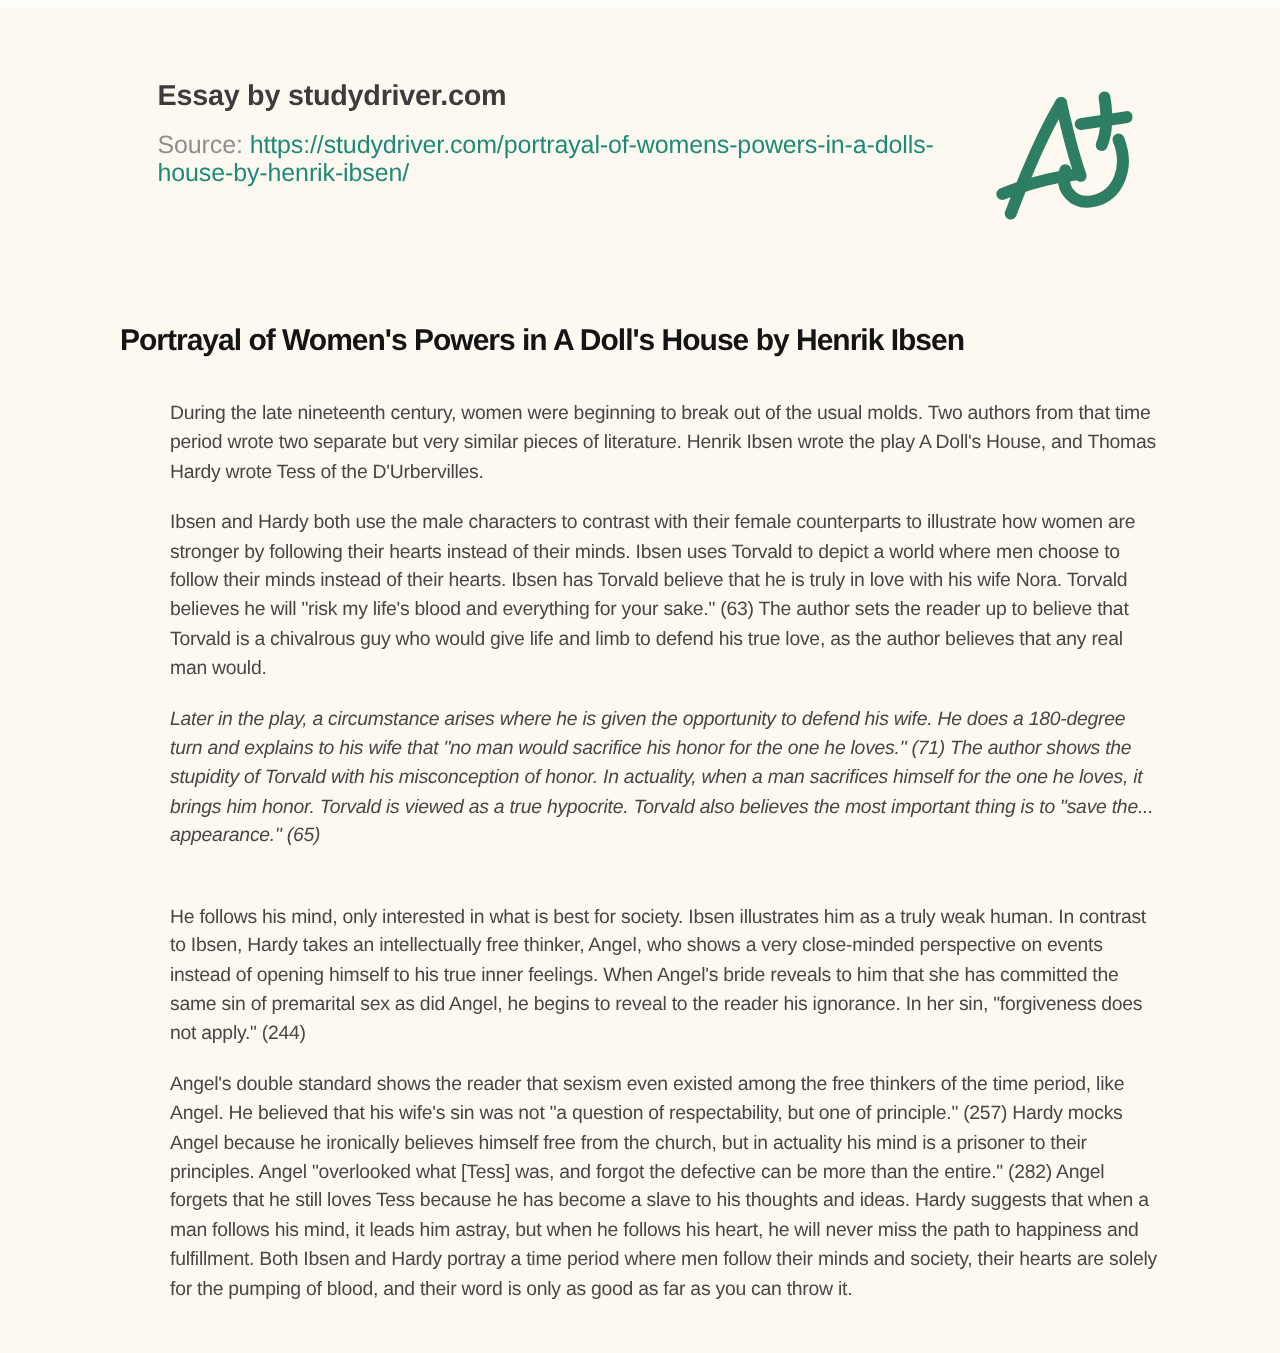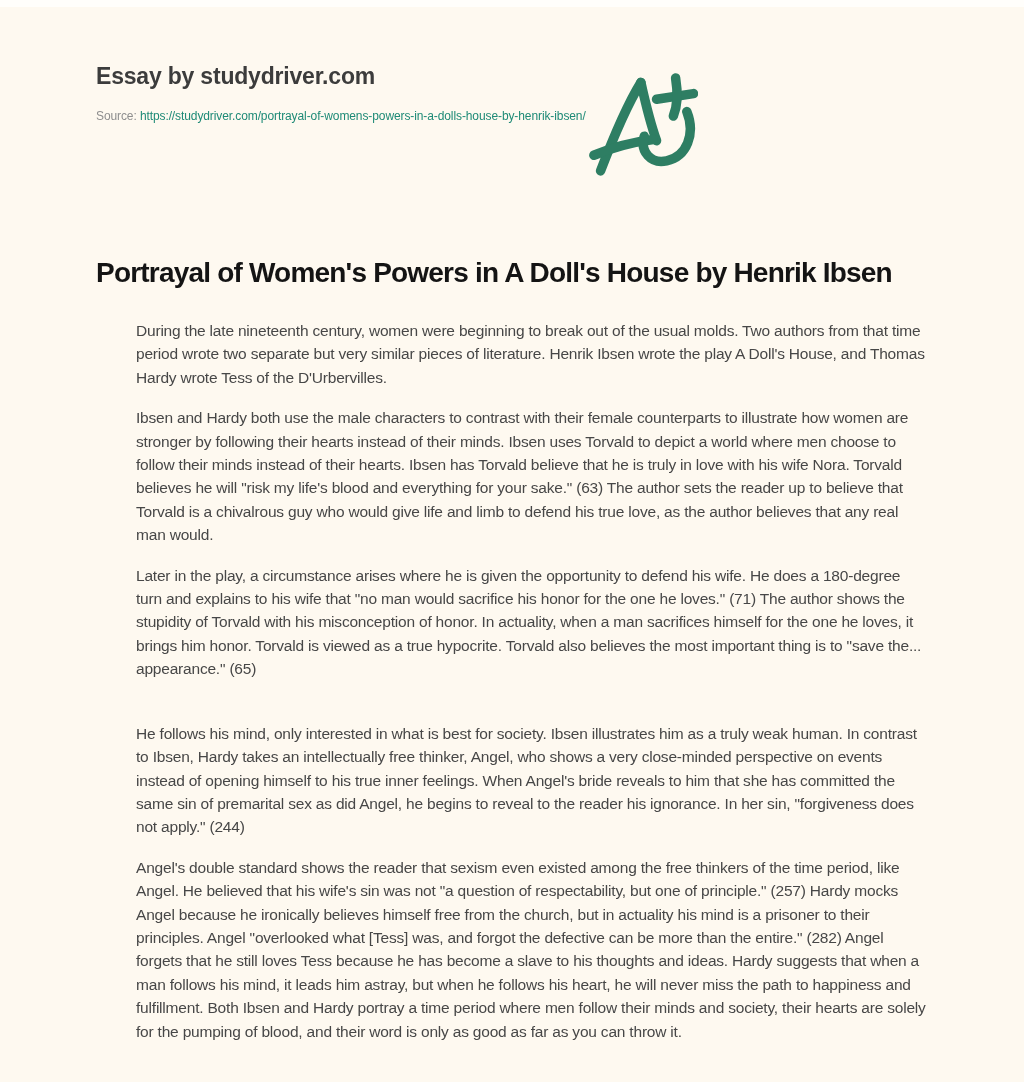--- a/index.html
+++ b/index.html
@@ -22,35 +22,35 @@
   }
   .top-strip{
     position:absolute;top:0;left:0;right:0;height:7px;
     background:#FFFEFB;
   }
   .page{
     padding:63px 96px 20px 96px;
   }
   .doc-header{
     display:flex;
-    justify-content:flex-start;
+    justify-content:center;
     align-items:flex-start;
   }
   .doc-header-left{
     max-width:700px;
   }
   .doc-header h2{
     font-size:23px;
     font-weight:700;
     color:var(--heading-text);
     letter-spacing:-0.2px;
   }
   .source-line{
     margin-top:15px;
-    font-size:12px;
+    font-size:20px;
     line-height:23px;
     letter-spacing:-0.1px;
     max-width:668px;
   }
   .source-label{color:var(--muted);}
   .source-link{
     color:var(--link);
     text-decoration:none;
     word-break:normal;
     overflow-wrap:break-word;
@@ -58,38 +58,39 @@
   .logo-wrap{
     width:112px;height:112px;
     margin-top:6px;
     margin-right:-8px;
     flex:0 0 auto;
   }
   .logo-wrap svg{width:112px;height:112px;display:block;}
   .essay-title{
     margin-top:72px;
     margin-bottom:26px;
-    font-size:28px;
+    font-size:24px;
     line-height:40px;
     font-weight:700;
     letter-spacing:-0.8px;
     color:var(--title-text);
     max-width:840px;
   }
   .essay-body p{
     font-size:15.5px;
     line-height:23.4px;
     letter-spacing:-0.2px;
     color:var(--body-text);
     margin-bottom:17px;
     max-width:832px;
     margin-left:40px;
   }
   .essay-body p.gap-after{
     margin-bottom:41px;
+    font-style:italic;
   }
 </style>
 </head>
 <body style="background: rgb(254, 249, 240);">
 
 <div class="top-strip"></div>
 
 <div class="page">
 
   <div class="doc-header">

